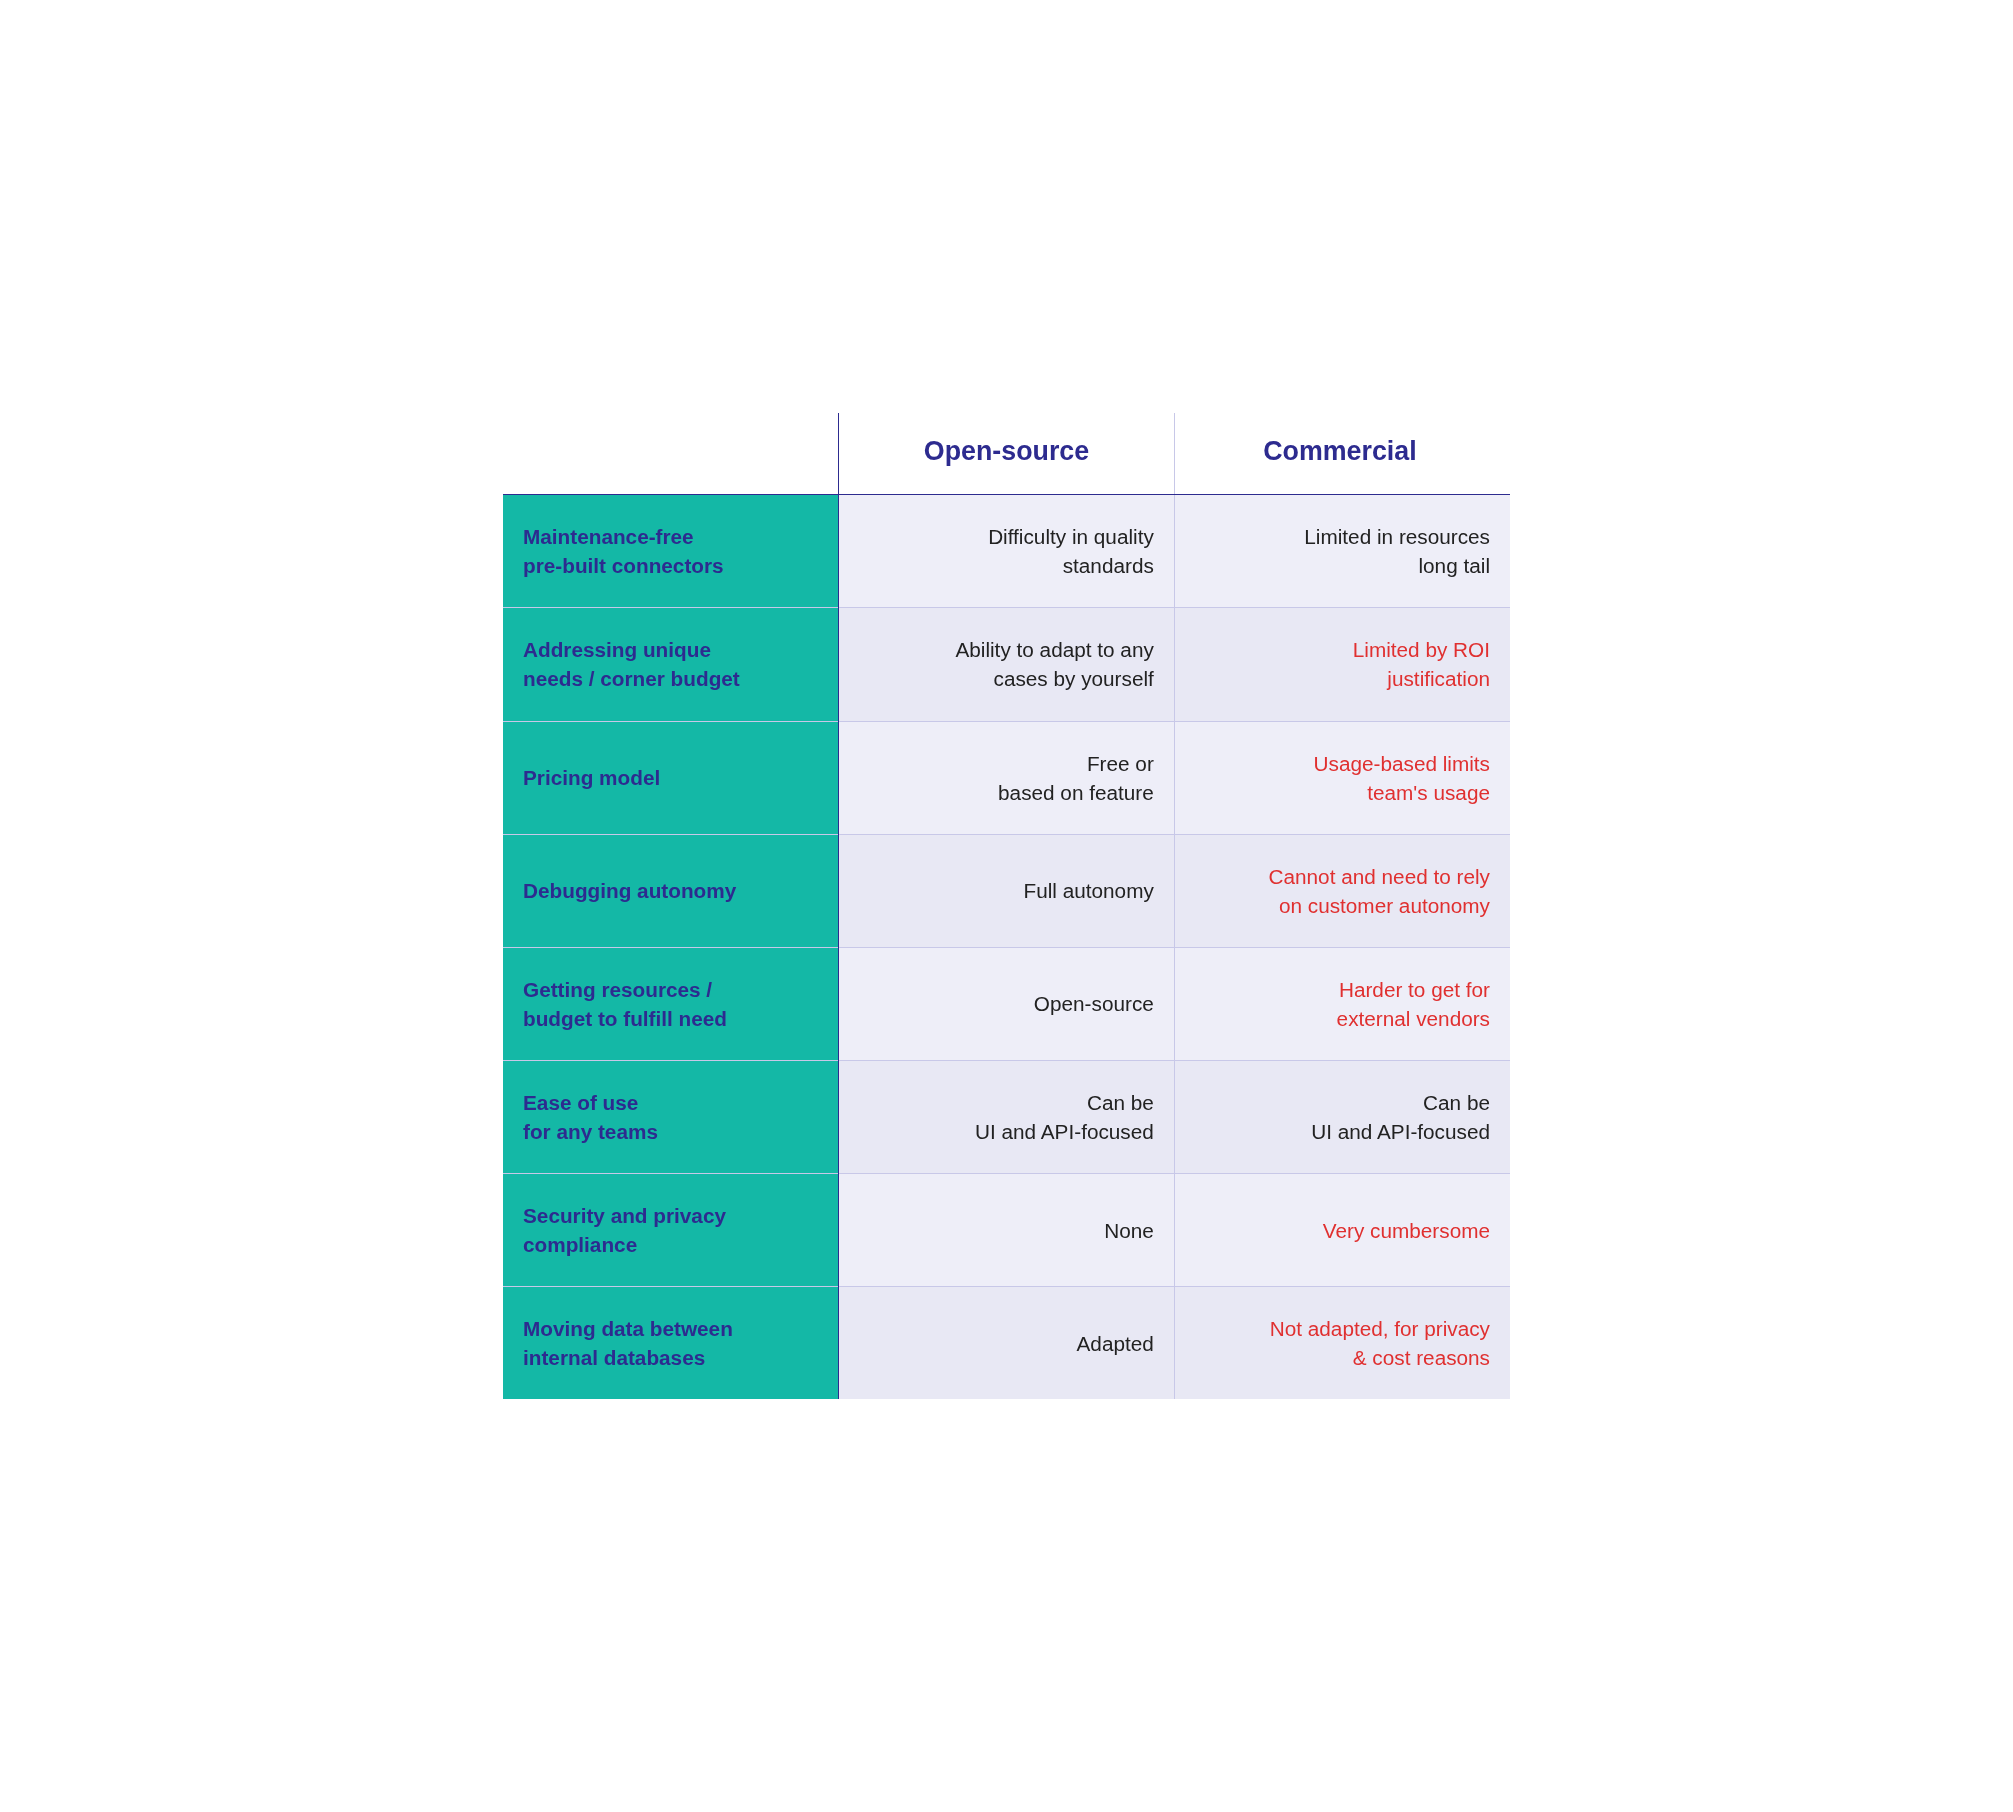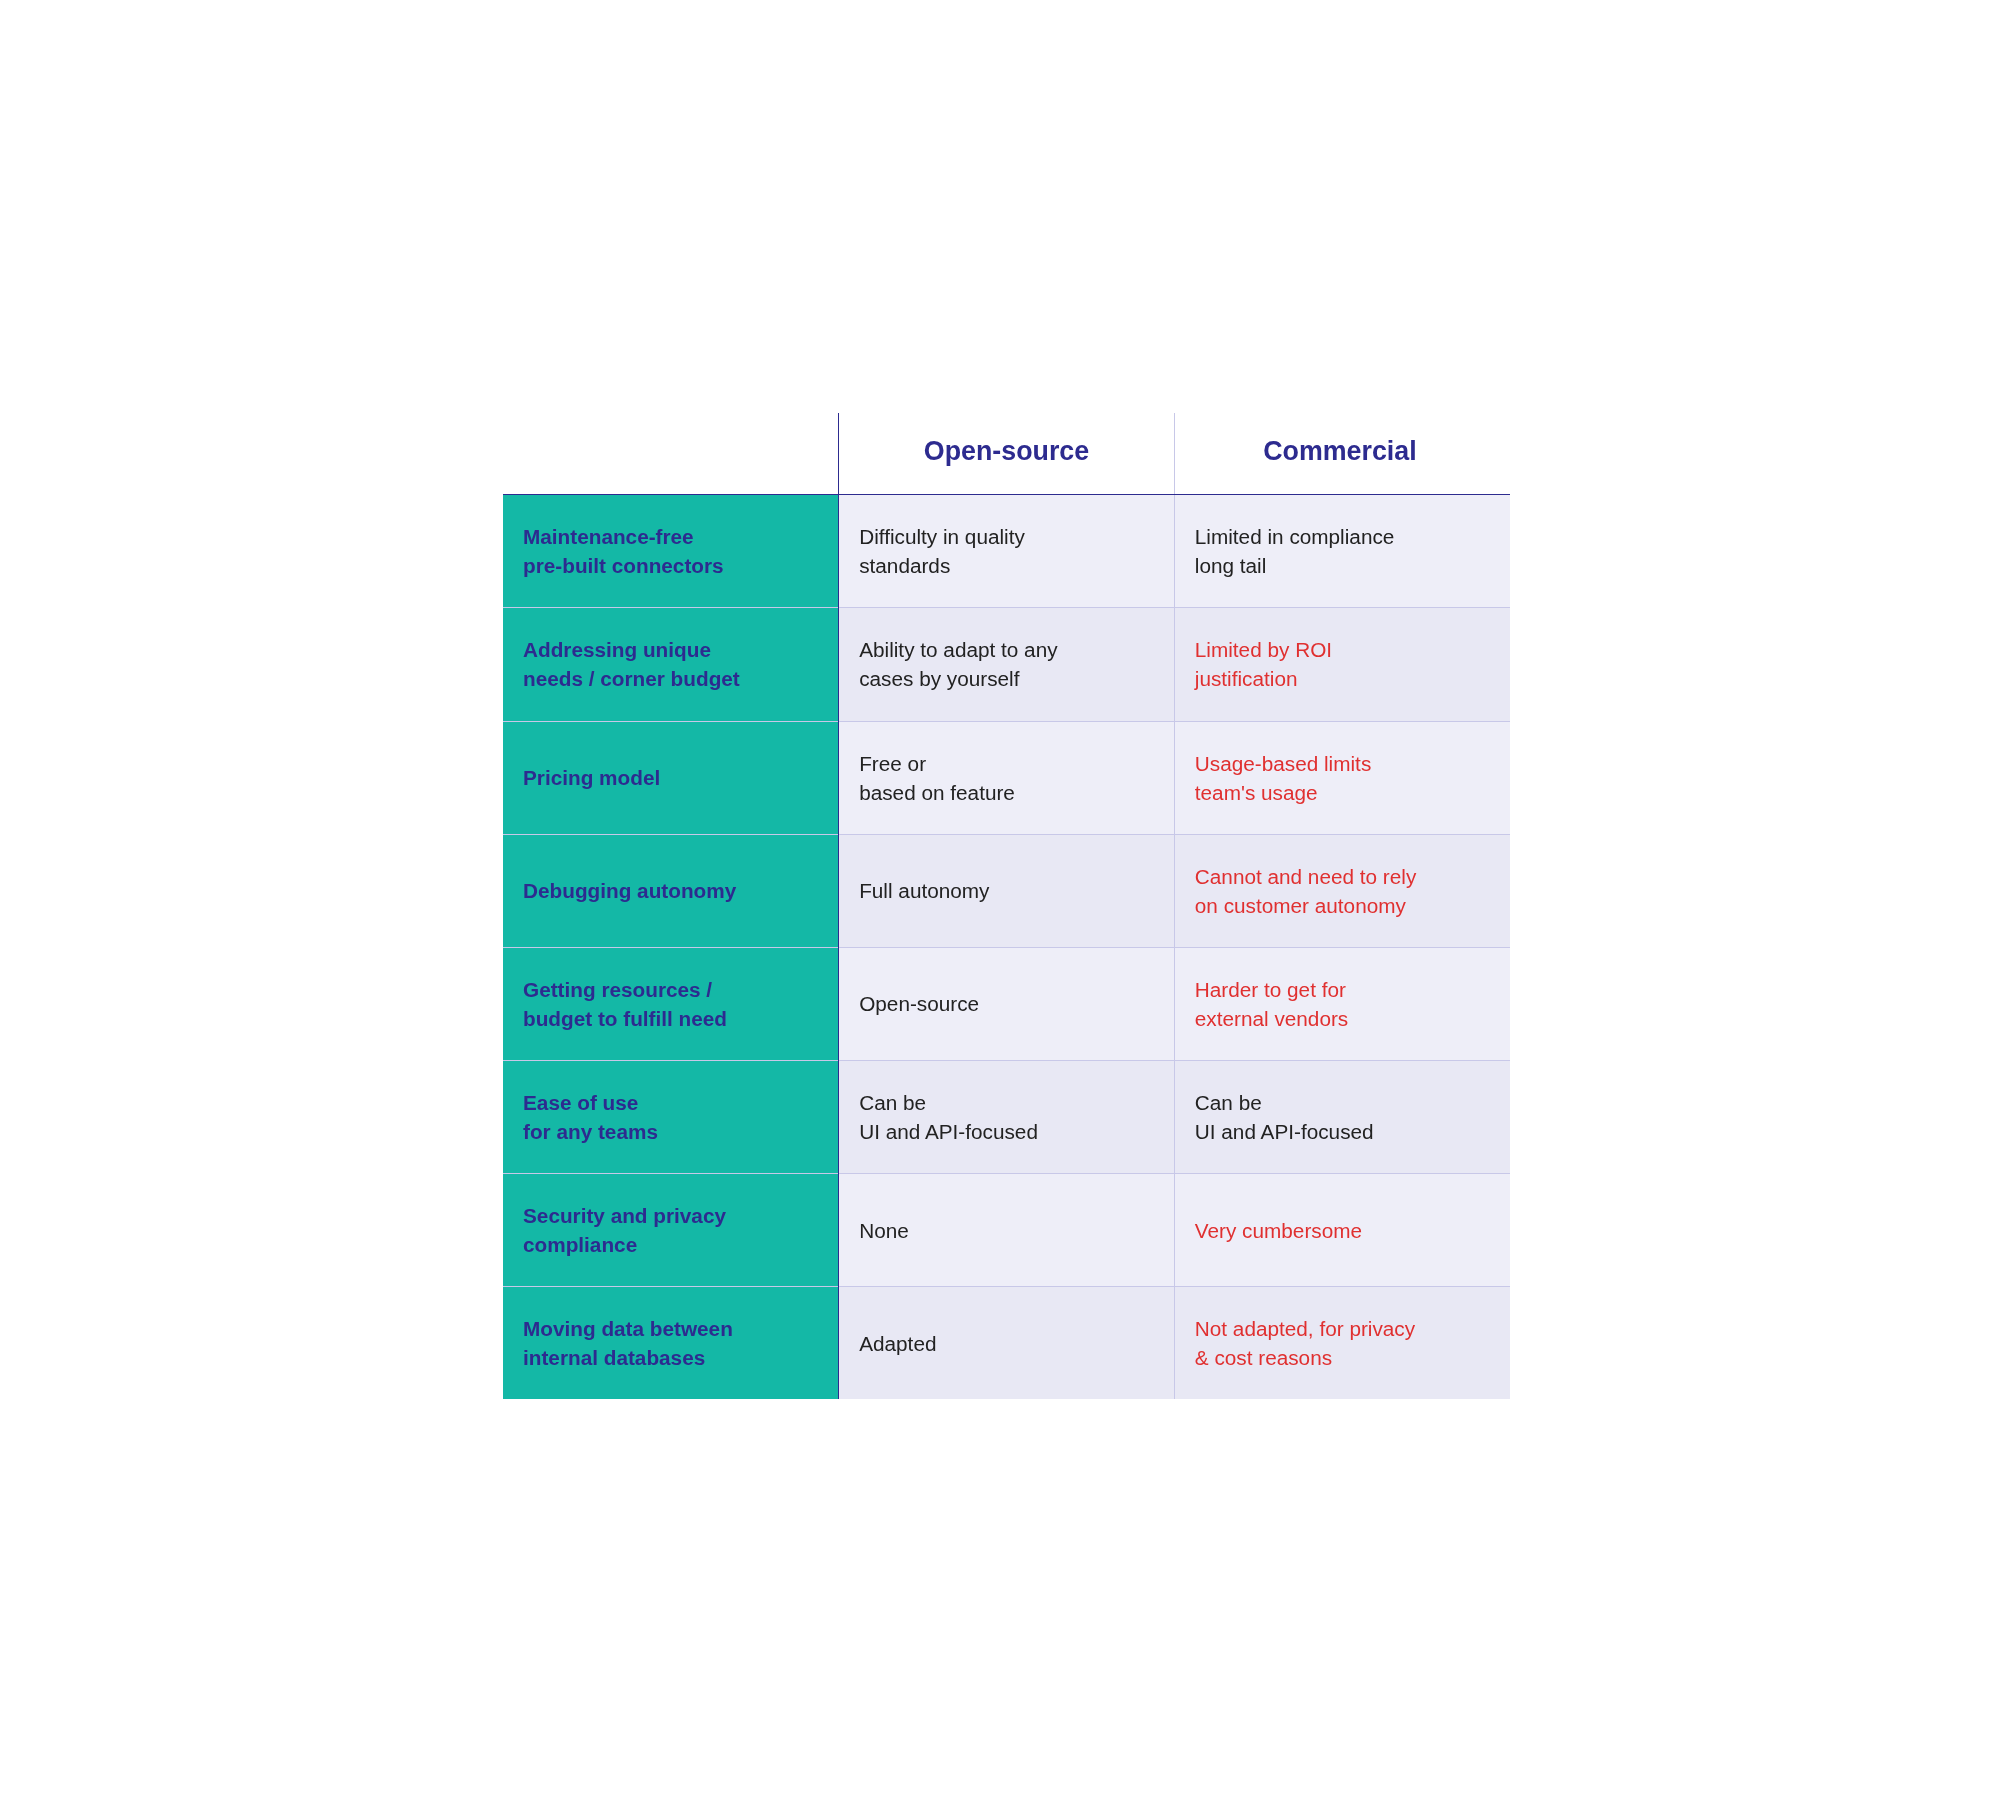--- a/index.html
+++ b/index.html
@@ -59,21 +59,21 @@
 
     tbody tr:last-child {
       border-bottom: none;
     }
 
     tbody td {
       padding: 27px 20px;
       vertical-align: middle;
       font-size: 1.55rem;
       line-height: 1.4;
-      text-align: left;
+      text-align: right;
     }
 
     tbody td.feature-cell {
       text-align: left;
       font-weight: 800;
       color: #2d2b8f;
       background: #14b8a6;
       border-right: 1.7px solid #2d2b8f;
     }
 
@@ -123,21 +123,21 @@
           <span>Commercial</span>
         </th>
       </tr>
     </thead>
     <tbody id="table-body">
     <tr>
           <td class="feature-cell" style="white-space: pre-line;">Maintenance-free
 pre-built connectors</td>
           <td class="open-cell" style="white-space: pre-line;">Difficulty in quality
 standards</td>
-          <td class="commercial-cell" style="white-space: pre-line;">Limited in compliance
+          <td class="commercial-cell" style="white-space: pre-line;">Limited in resources
 long tail</td>
         </tr>
         <tr>
           <td class="feature-cell" style="white-space: pre-line;">Addressing unique
 needs / corner budget</td>
           <td class="open-cell" style="white-space: pre-line;">Ability to adapt to any
 cases by yourself</td>
           <td class="commercial-cell red-text" style="white-space: pre-line;">Limited by ROI
 justification</td>
         </tr>

